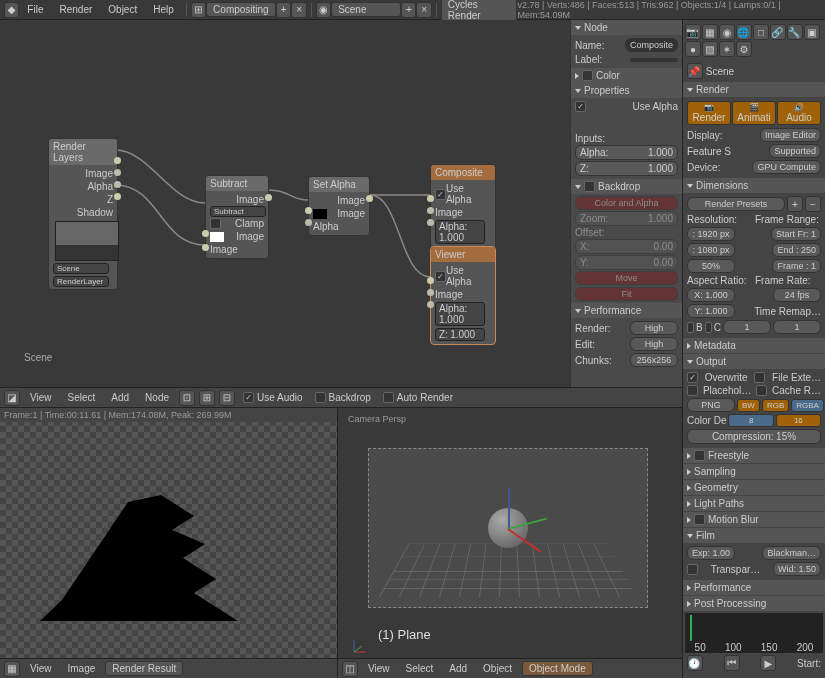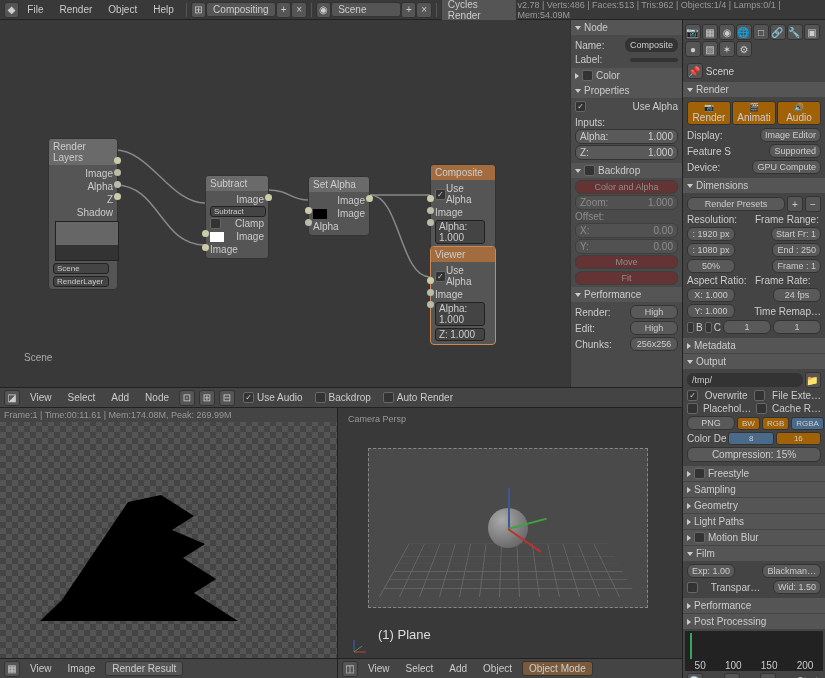--- a/index.html
+++ b/index.html
@@ -265,21 +265,21 @@
           </div>
         <div class="side-sec-header">
             <span class="tri down"></span>
             <span>Properties</span>
           </div>
         <div class="side-sec-body">
           <div class="prop-row">
               <span class="check on"></span>
               <span>Use Alpha</span>
             </div>
-          <div style="margin-top:4px">Inputs:</div>
+          <div style="margin-top:20px">Inputs:</div>
           <div class="num-field">
               <span>Alpha:</span>
               <span>1.000</span>
             </div>
           <div class="num-field">
               <span>Z:</span>
               <span>1.000</span>
             </div>
         </div>
         <div class="side-sec-header">
@@ -486,24 +486,20 @@
     <div class="panel-header">
         <span class="tri"></span>
         <span>Metadata</span>
       </div>
     <div class="panel-header">
         <span class="tri down"></span>
         <span>Output</span>
       </div>
     <div class="panel-body">
       <div class="prop-row">
-          <span class="prop-field dark" style="flex:1;text-align:left">/tmp/</span>
-          <span class="icon-btn">📁</span>
-        </div>
-      <div class="prop-row">
           <span class="check on"></span>
           <span>Overwrite</span>
           <span class="check"></span>
           <span>File Exte…</span>
         </div>
       <div class="prop-row">
           <span class="check"></span>
           <span>Placehol…</span>
           <span class="check"></span>
           <span>Cache R…</span>

